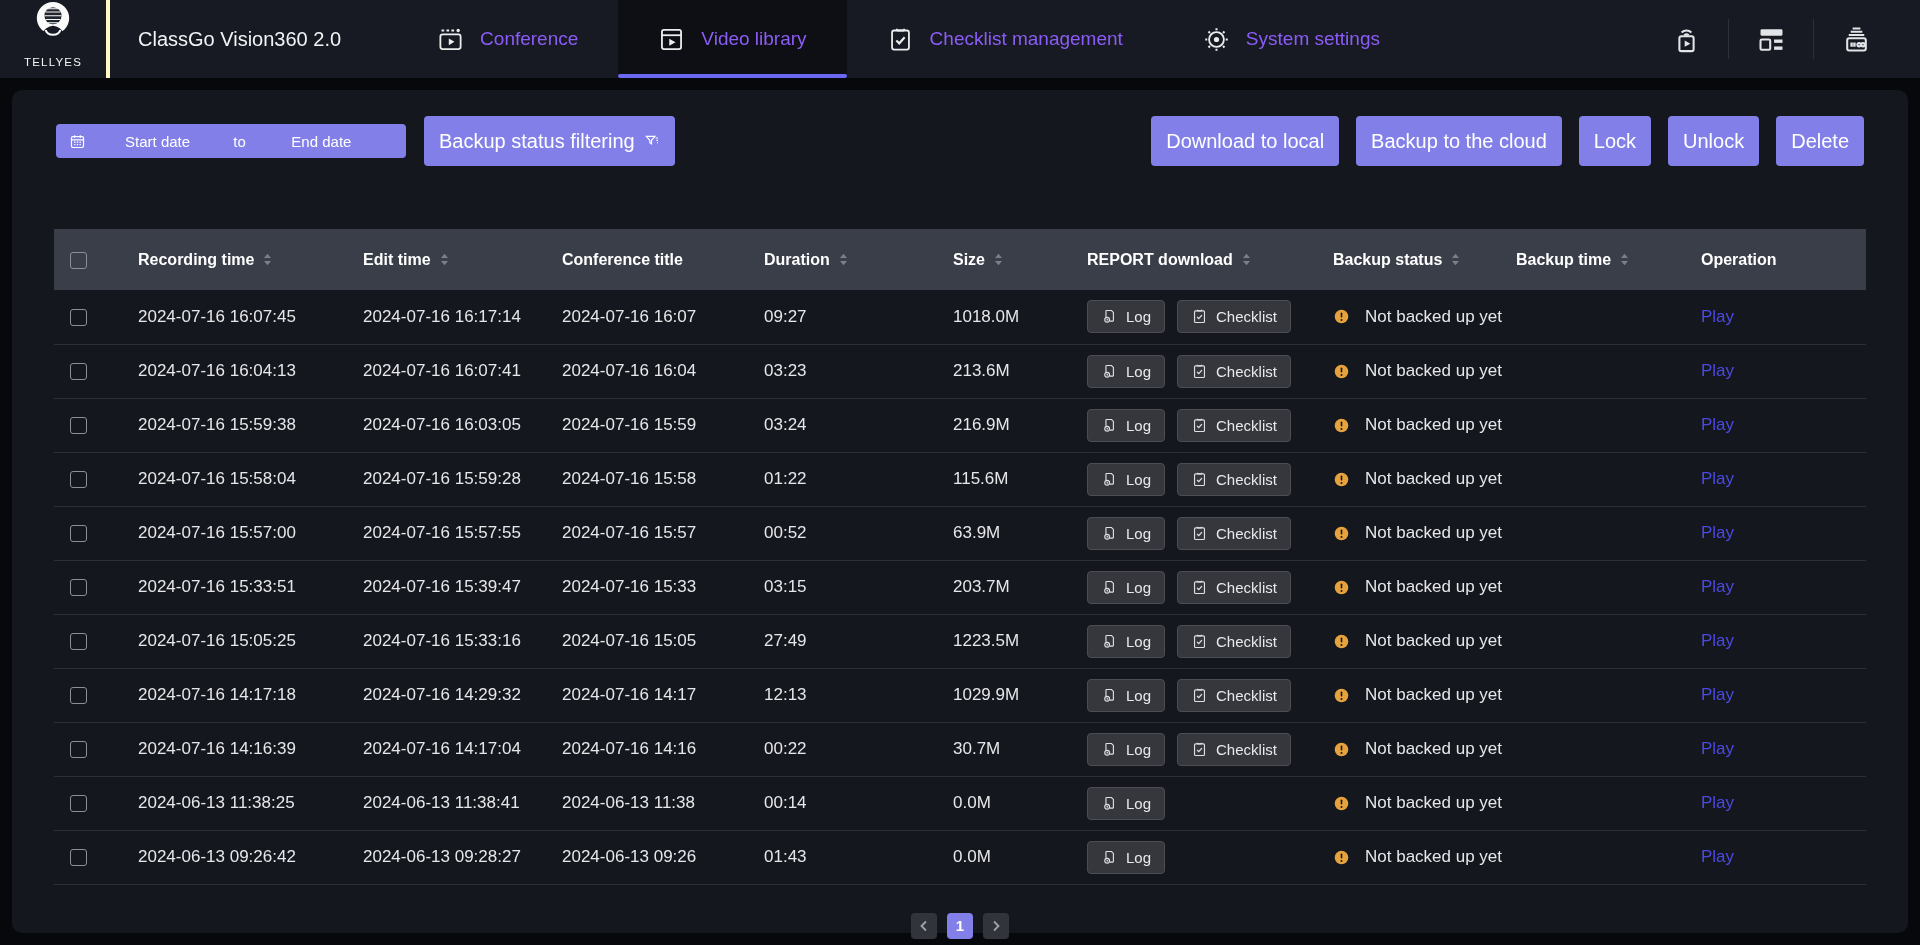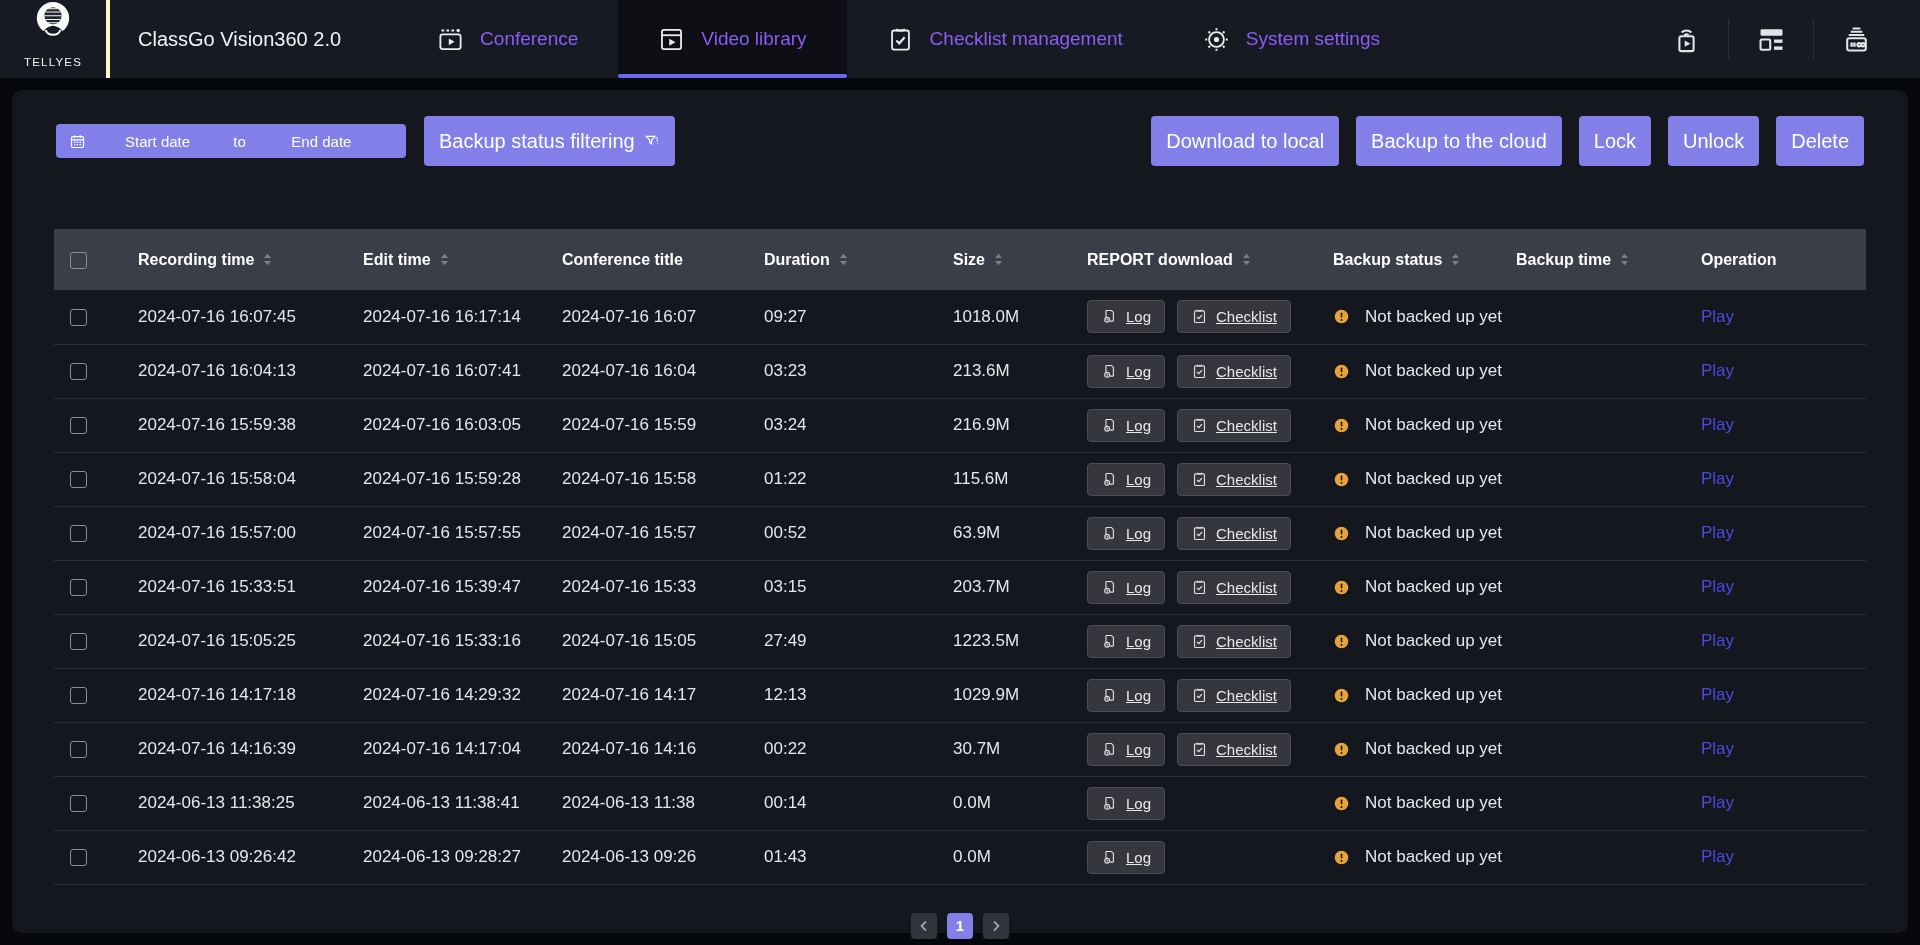--- a/index.html
+++ b/index.html
@@ -108,21 +108,21 @@
     border:1.5px solid #8b8f98; border-radius:3px;
     background:transparent; cursor:pointer; vertical-align:middle;
   }
   th.col-check .cb, td.col-check .cb { margin-left:16px; }
   .cell-btns { display:flex; gap:12px; align-items:center; }
   .cell-btn {
     height:33px; background:var(--btn-dark);
     border:1px solid var(--btn-dark-border); border-radius:4px;
     color:#e8e9eb; font-size:15px; font-family:inherit;
     display:inline-flex; align-items:center; gap:8px;
-    padding:0 13px; cursor:pointer;text-decoration:underline;
+    padding:0 13px; cursor:pointer;
   }
   .cell-btn .ic { width:17px; height:17px; color:#dfe0e3; }
   .status { display:flex; align-items:center; gap:15px; }
   .status .ic { width:17px; height:17px; flex:none; }
   .play-link { color:var(--link); cursor:pointer; text-decoration:none; }
 
   
   .pagination {
     display:flex; justify-content:center; align-items:center; gap:10px;
     margin-top:28px;

